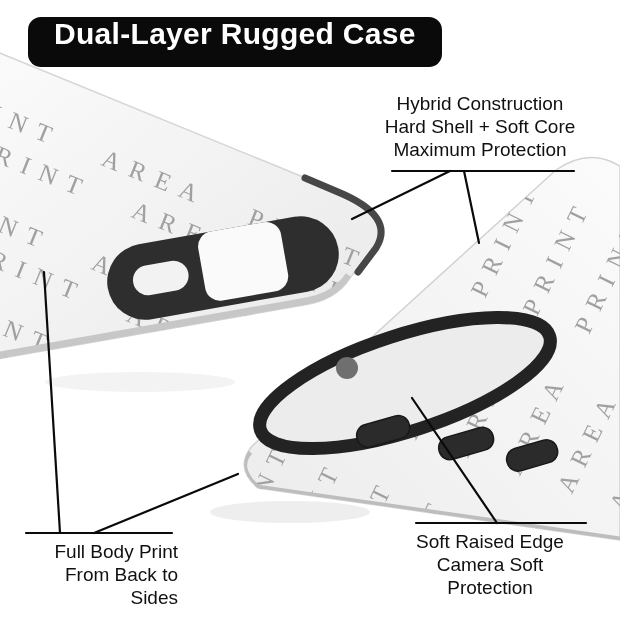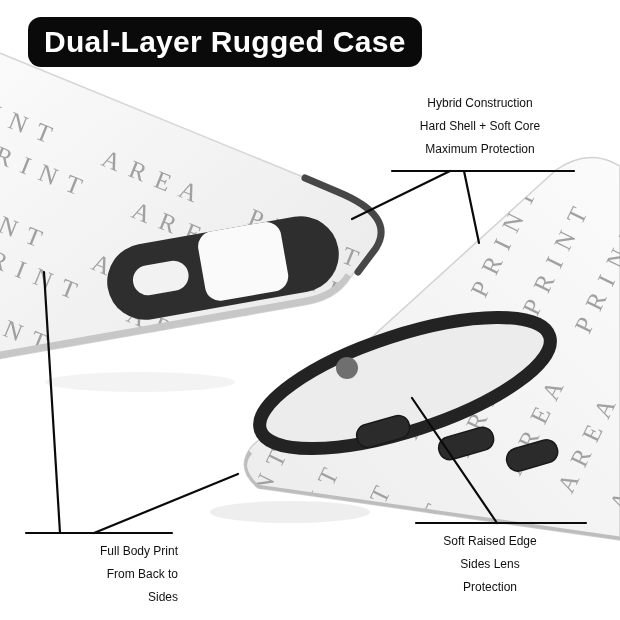--- a/index.html
+++ b/index.html
@@ -3,25 +3,25 @@
 <meta charset="utf-8">
 <style>
   html,body{margin:0;padding:0;background:#ffffff;}
   body{width:620px;height:620px;overflow:hidden;position:relative;
        font-family:"Liberation Sans", sans-serif;}
   .stage{position:absolute;inset:0;width:620px;height:620px;}
   svg.illustration{position:absolute;left:0;top:0;z-index:1;}
   .title-badge{
     position:absolute;left:28px;top:17px;z-index:3;
     background:#0a0a0a;color:#ffffff;border-radius:13px;
-    height:50px;display:flex;align-items:center;padding:0 16px;
+    height:50px;display:flex;padding:0 26px;
     font-size:30px;font-weight:800;letter-spacing:.3px;white-space:nowrap;
   }
   .note{position:absolute;z-index:3;color:#101010;text-align:center;
-        font-size:12px;line-height:23px;font-weight:400;}
+        font-size:19px;line-height:23px;font-weight:400;}
   .note.hybrid{left:372px;top:92px;width:216px;}
   .note.fullbody{left:10px;top:540px;width:168px;text-align:right;}
   .note.camera{left:396px;top:530px;width:188px;}
 </style>
 </head>
 <body>
 
 <div class="stage">
 
   <svg class="illustration" width="620" height="620" viewBox="0 0 620 620">
@@ -115,17 +115,17 @@
   </div>
 
   <div class="note fullbody">
     <div>Full Body Print</div>
     <div>From Back to</div>
     <div>Sides</div>
   </div>
 
   <div class="note camera">
     <div>Soft Raised Edge</div>
-    <div>Sides Lens</div>
+    <div>Camera Soft</div>
     <div>Protection</div>
   </div>
 
 </div>
 
 </body></html>

